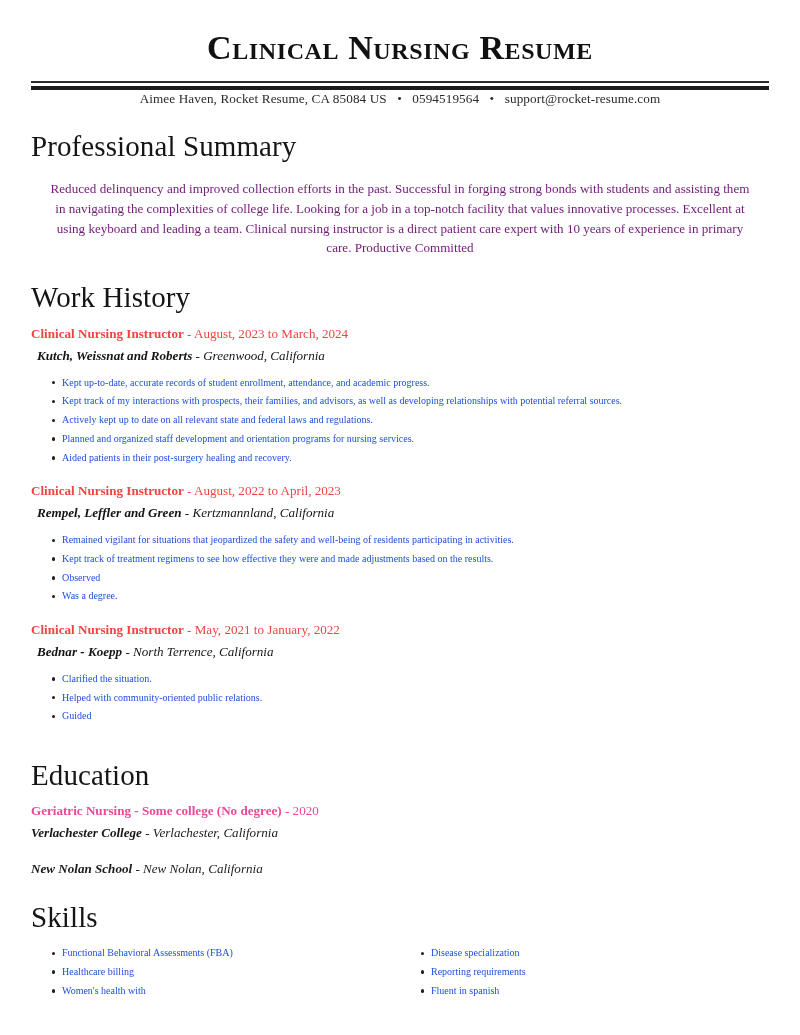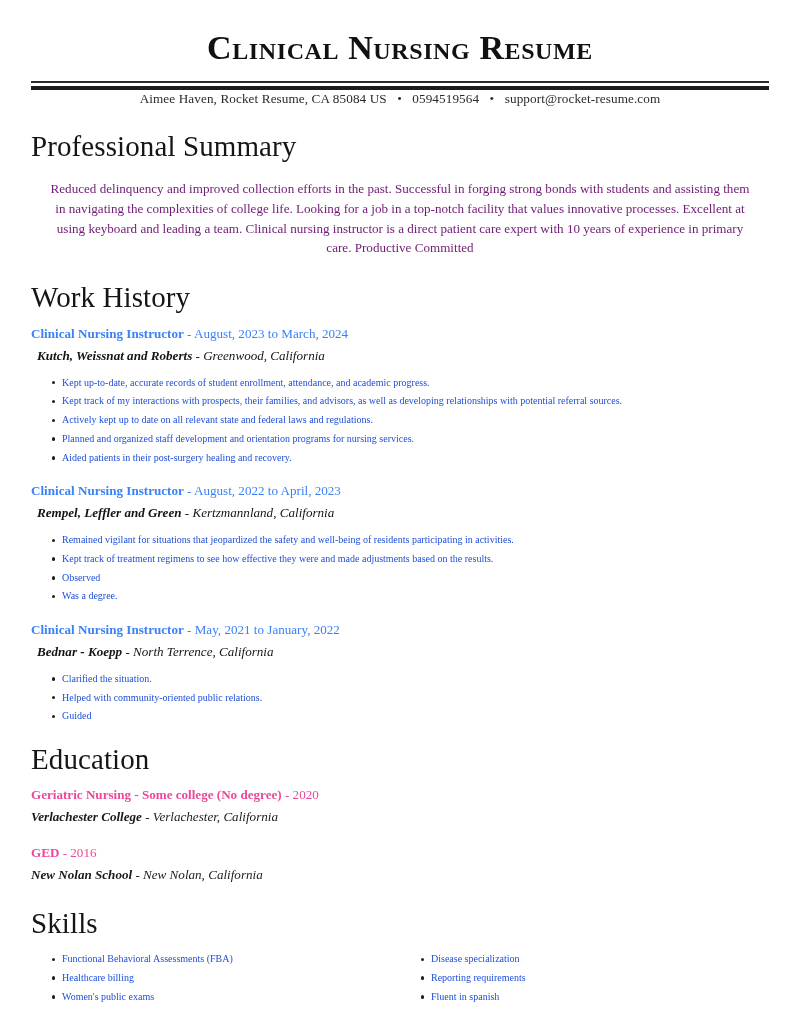--- a/index.html
+++ b/index.html
@@ -91,21 +91,21 @@
   
   .entry {
     margin-top: 14px;
   }
   .entry:first-of-type {
     margin-top: 0;
   }
   .entry-line1 {
     font-size: 13.1px;
     line-height: 19px;
-    color: #3b82f6;
+    color: #ef4444;
   }
   .entry-role {
     font-weight: 700;
   }
   .entry-dates {
     font-weight: 400;
   }
   .entry-line2 {
     font-size: 13.1px;
     line-height: 19px;
@@ -193,21 +193,21 @@
     box-sizing: border-box;
   }
   .skills-col ul.bullets {
     margin-top: 0;
   }
   .skills-col.right ul.bullets {
     padding-left: 21px;
   }
 
   .section.work { margin-top: 22px; }
-  .section.education { margin-top: 16px; }
+  .section.education { margin-top: 32px; }
   .section.skills { margin-top: 22px; }
 </style>
 </head>
 <body>
 
 <div class="page">
 
   <h1 class="resume-title">Clinical Nursing Resume</h1>
 
   <div class="rule-group">
@@ -284,37 +284,34 @@
     <div class="edu-entry first">
       <div class="edu-line1">
         <span class="edu-degree">Geriatric Nursing - Some college (No degree)</span><span class="dash"> - </span><span class="edu-year">2020</span>
       </div>
       <div class="edu-line2">
         <span class="edu-school">Verlachester College</span><span class="dash"> - </span><span class="edu-location">Verlachester, California</span>
       </div>
     </div>
 
     <div class="edu-entry">
-      <div class="edu-line1">
-        <span class="edu-degree">GED</span><span class="dash"> - </span><span class="edu-year">2016</span>
-      </div>
       <div class="edu-line2">
         <span class="edu-school">New Nolan School</span><span class="dash"> - </span><span class="edu-location">New Nolan, California</span>
       </div>
     </div>
   </div>
 
   <div class="section skills">
     <h2 class="section-title">Skills</h2>
     <div class="skills-columns">
       <div class="skills-col left">
         <ul class="bullets">
           <li>Functional Behavioral Assessments (FBA)</li>
           <li>Healthcare billing</li>
-          <li>Women's public exams</li>
+          <li>Women's health with</li>
         </ul>
       </div>
       <div class="skills-col right">
         <ul class="bullets">
           <li>Disease specialization</li>
           <li>Reporting requirements</li>
           <li>Fluent in spanish</li>
         </ul>
       </div>
     </div>

